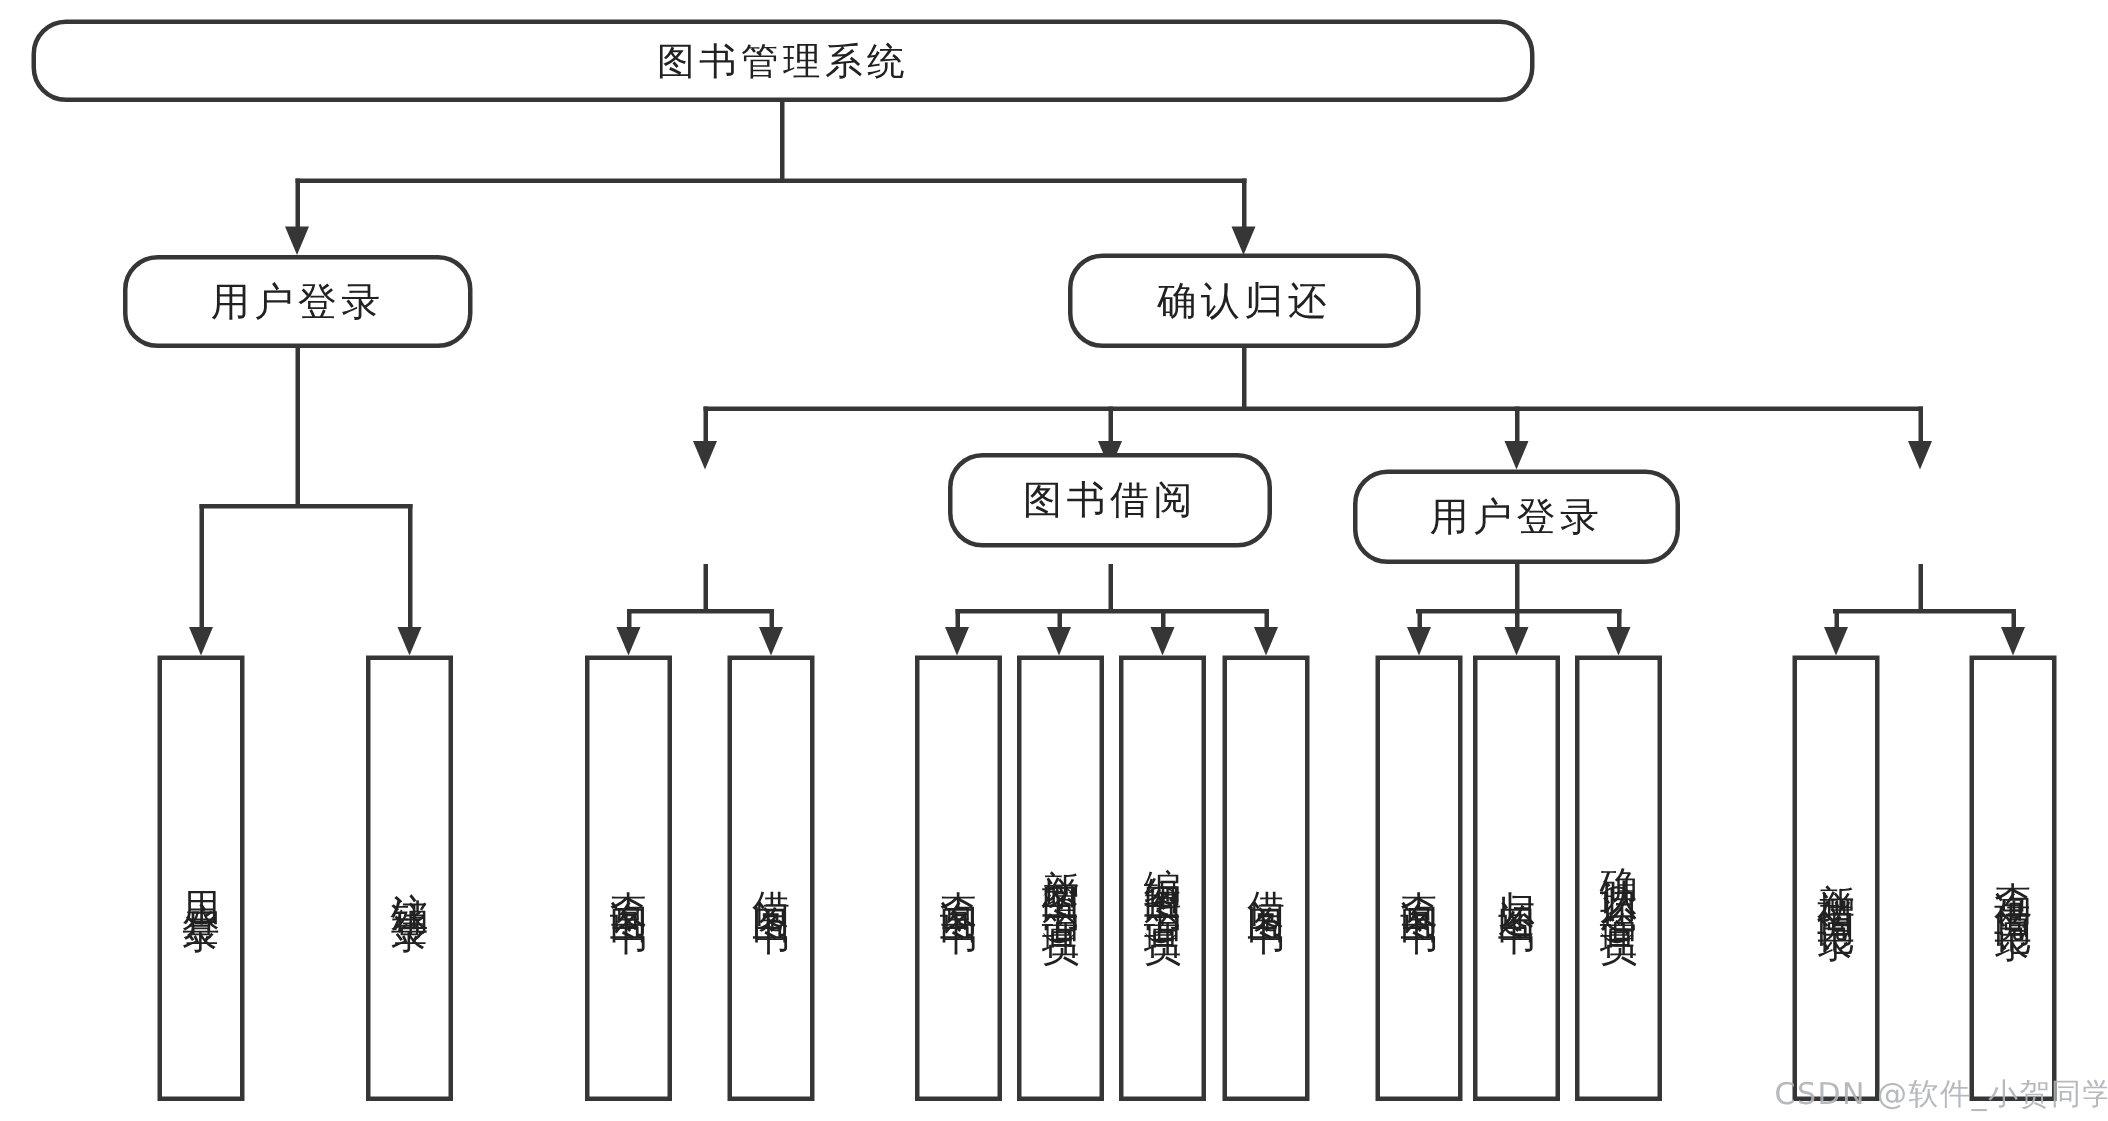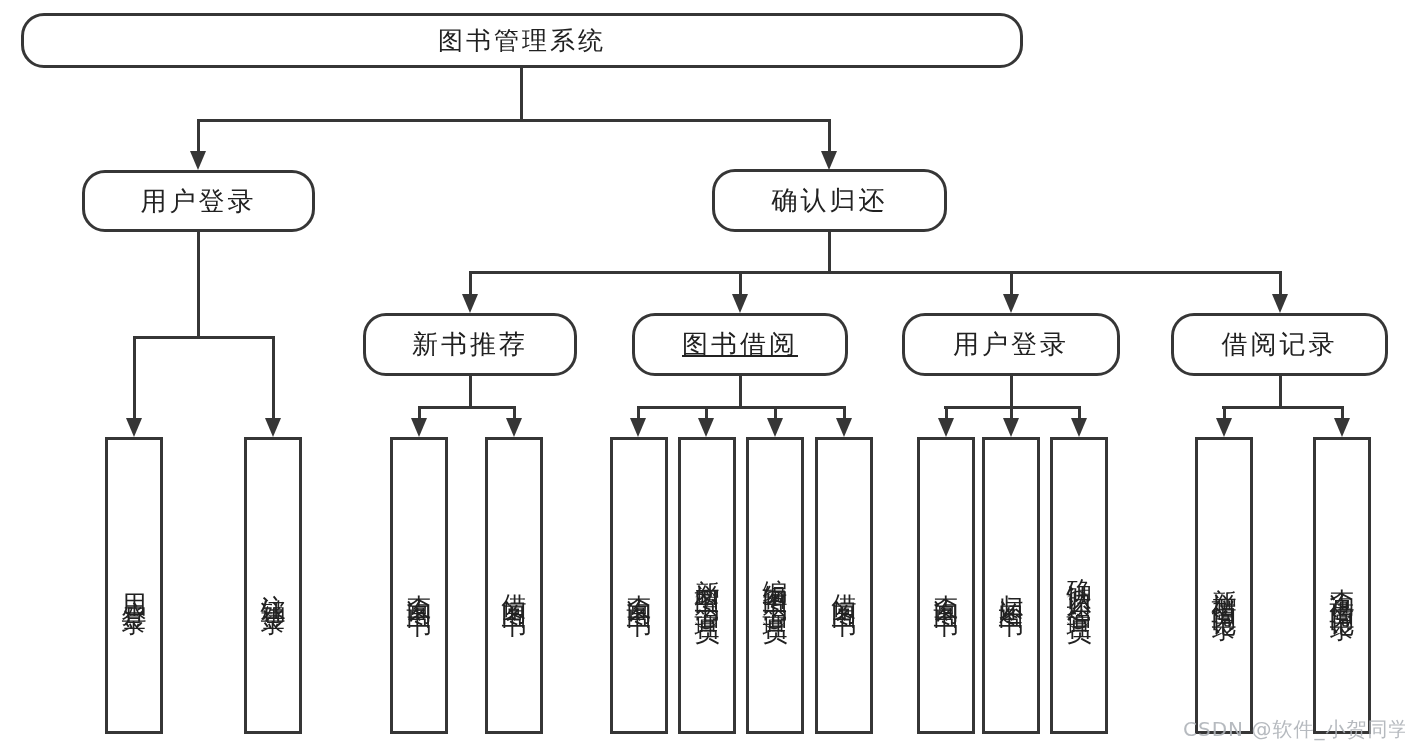--- a/index.html
+++ b/index.html
@@ -75,24 +75,22 @@
   <div class="line" style="left:469px; top:271px; width:813px; height:3px;"></div>
   <div class="line" style="left:469px; top:271px; width:3px; height:24px;"></div>
   <div class="arrow" style="left:462px; top:294px;"></div>
   <div class="line" style="left:739px; top:271px; width:3px; height:24px;"></div>
   <div class="arrow" style="left:732px; top:294px;"></div>
   <div class="line" style="left:1010px; top:271px; width:3px; height:24px;"></div>
   <div class="arrow" style="left:1003px; top:294px;"></div>
   <div class="line" style="left:1279px; top:271px; width:3px; height:24px;"></div>
   <div class="arrow" style="left:1272px; top:294px;"></div>
 
-  <div class="box hbox" style="left:363px; top:313px; width:214px; height:63px;">新书推荐</div>
-  <div class="box hbox" style="left:632px; top:313px; width:216px; height:63px;text-decoration:underline;">图书借阅</div>
+  <div class="box hbox" style="left:632px; top:302px; width:216px; height:63px;">图书借阅</div>
   <div class="box hbox" style="left:902px; top:313px; width:218px; height:63px;">用户登录</div>
-  <div class="box hbox" style="left:1171px; top:313px; width:217px; height:63px;">借阅记录</div>
 
   <div class="line" style="left:469px; top:376px; width:3px; height:32px;"></div>
   <div class="line" style="left:418px; top:406px; width:98px; height:3px;"></div>
   <div class="line" style="left:418px; top:406px; width:3px; height:14px;"></div>
   <div class="arrow" style="left:411px; top:418px;"></div>
   <div class="line" style="left:513px; top:406px; width:3px; height:14px;"></div>
   <div class="arrow" style="left:506px; top:418px;"></div>
 
   <div class="line" style="left:739px; top:376px; width:3px; height:32px;"></div>
   <div class="line" style="left:637px; top:406px; width:209px; height:3px;"></div>

